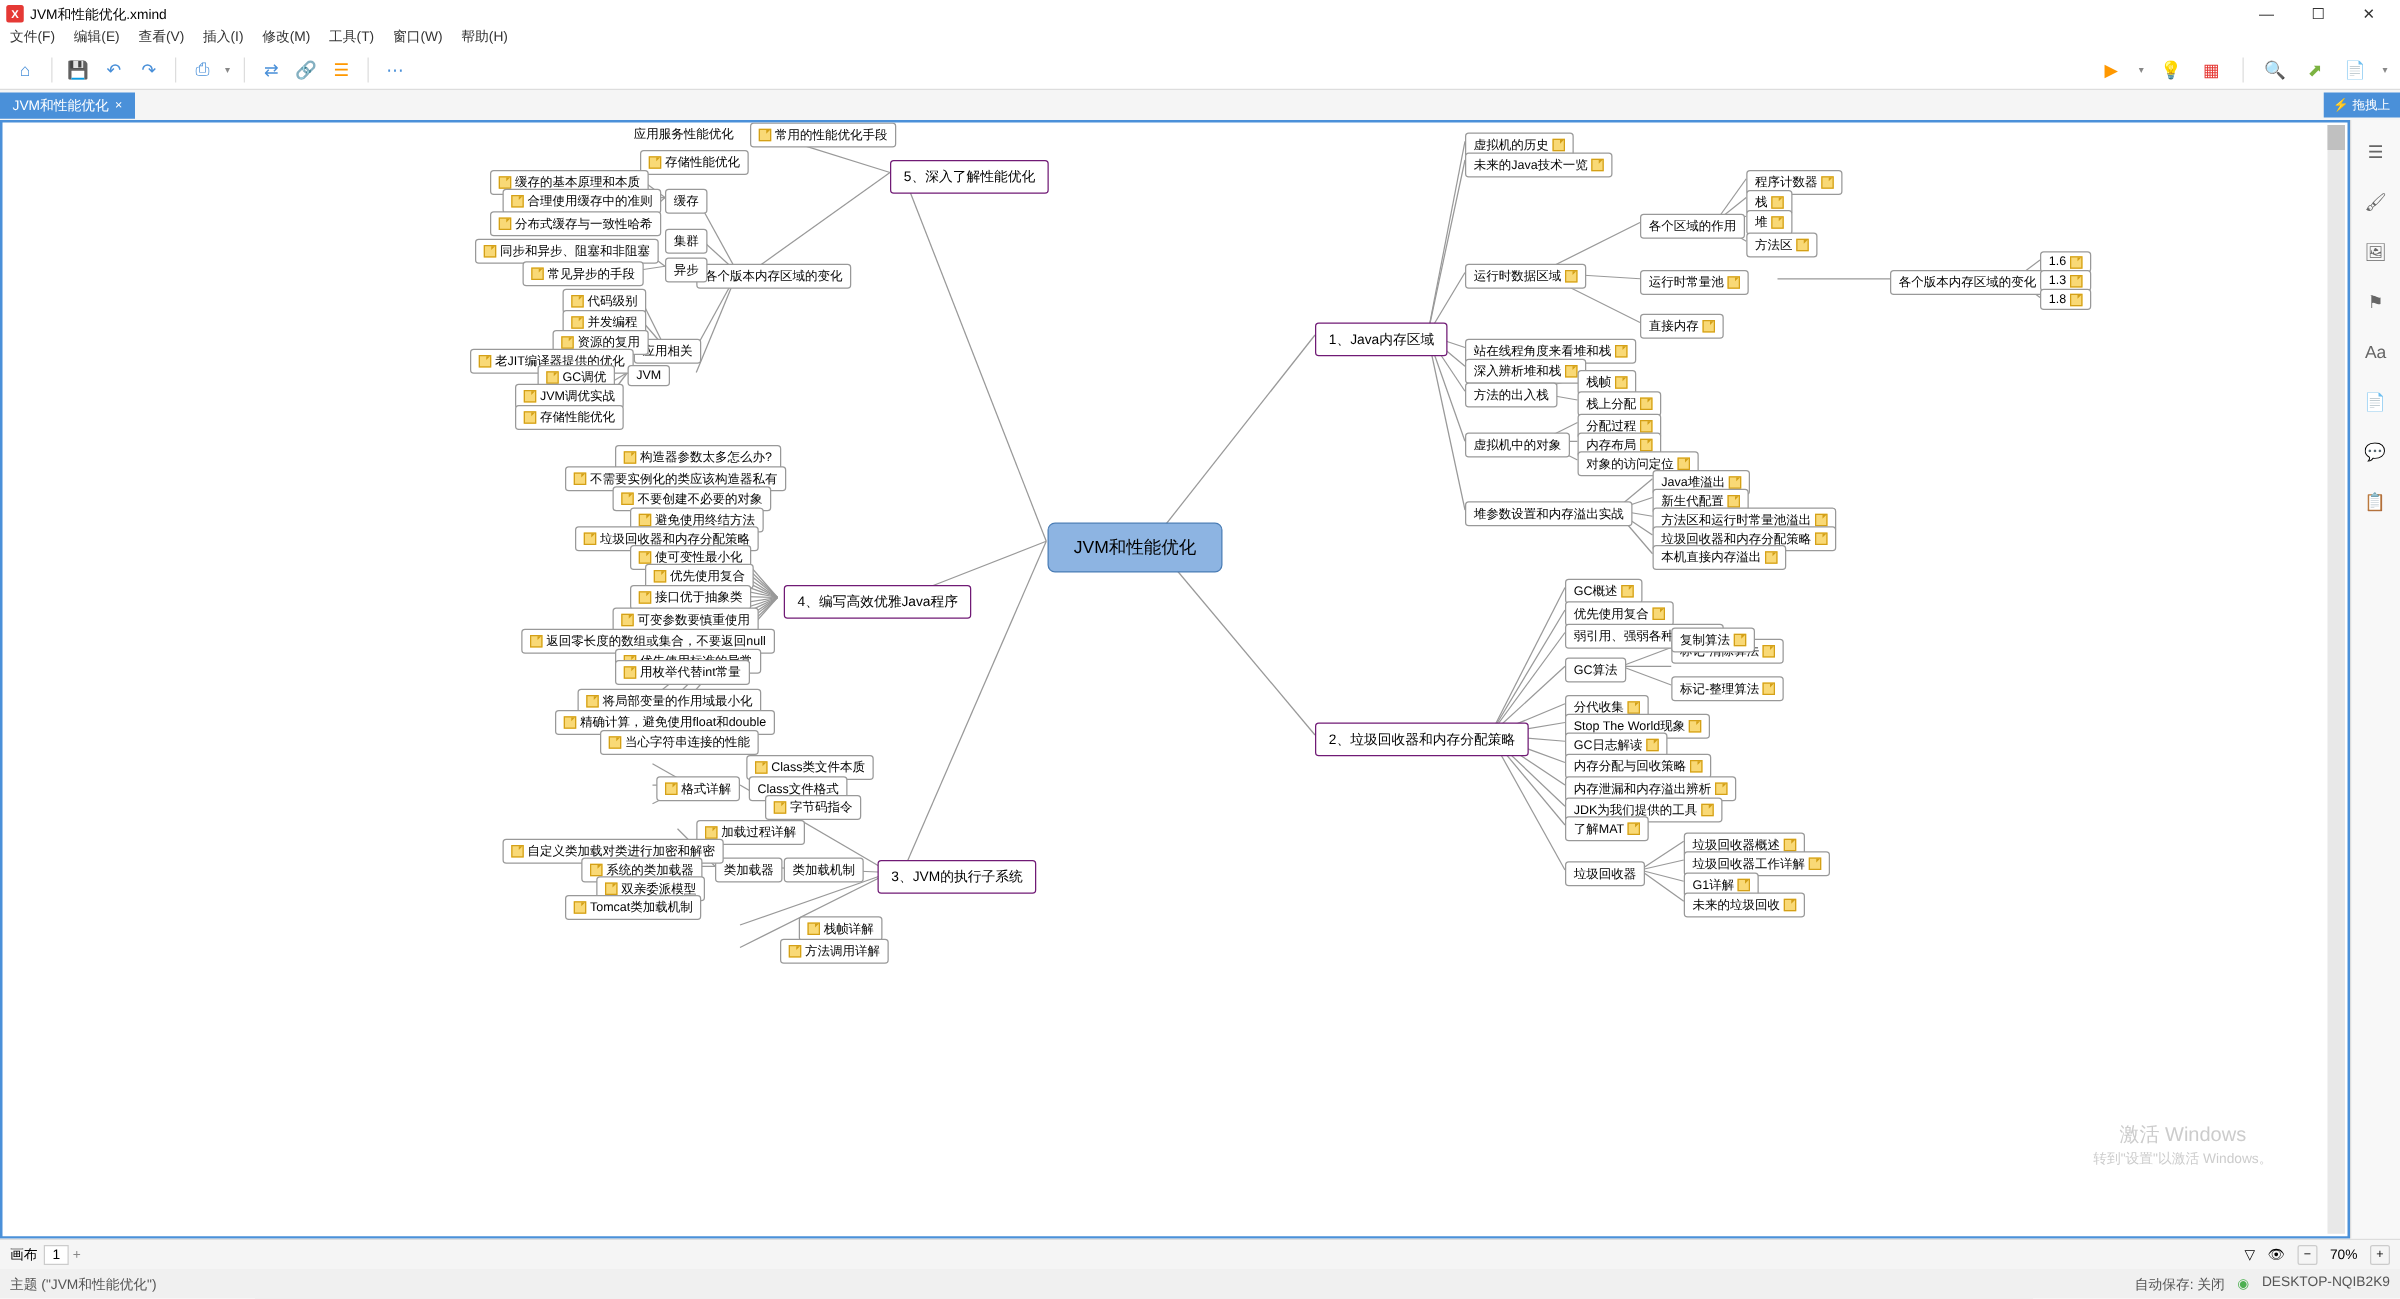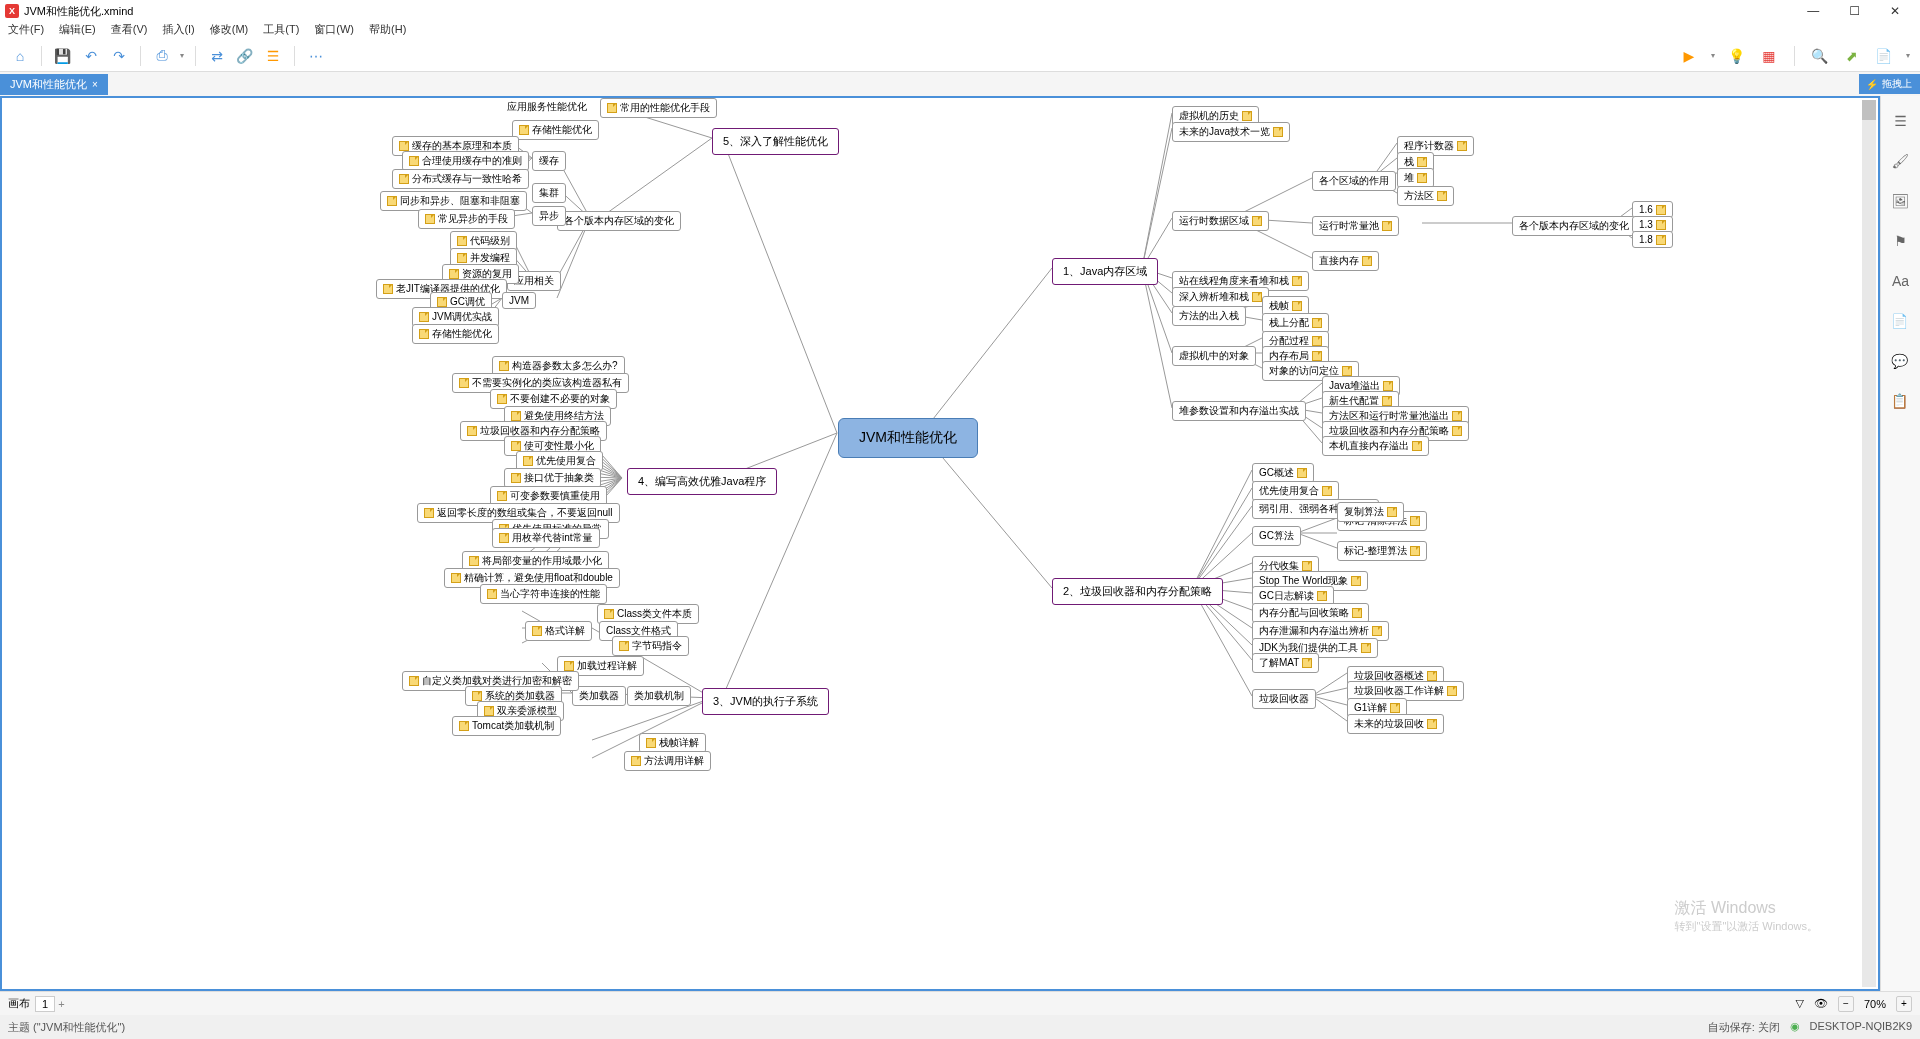--- a/index.html
+++ b/index.html
@@ -27,21 +27,21 @@
 .bottombar .zoom-btn{width:16px;height:16px;border:1px solid #ccc;display:inline-flex;align-items:center;justify-content:center;font-size:10px;cursor:pointer;border-radius:2px;}
 .statusbar{position:absolute;bottom:0;left:0;right:0;height:24px;background:#f0f0f0;display:flex;align-items:center;padding:0 8px;font-size:11px;color:#555;}
 .statusbar .right{margin-left:auto;display:flex;gap:10px;}
 .node{position:absolute;background:#fff;border:1px solid #999;border-radius:3px;padding:2px 6px;font-size:10px;white-space:nowrap;display:flex;align-items:center;gap:3px;}
 .node.central{background:#8db4e2;border:1px solid #4a7db5;font-size:14px;padding:10px 20px;font-weight:500;border-radius:6px;}
 .node.main{font-size:11px;padding:5px 10px;border:1px solid #701a75;}
 .note-icon{width:10px;height:10px;background:#f9d976;border:1px solid #d4a017;display:inline-block;position:relative;}
 .note-icon::after{content:'';position:absolute;top:0;right:0;border-left:3px solid #d4a017;border-bottom:3px solid transparent;}
 svg.lines{position:absolute;top:0;left:0;width:100%;height:100%;pointer-events:none;}
 svg.lines line{stroke:#999;stroke-width:1;}
-.watermark{position:absolute;right:60px;bottom:55px;color:#ccc;font-size:16px;text-align:left;}
+.watermark{position:absolute;right:60px;bottom:55px;color:#ccc;font-size:16px;text-align:center;}
 .watermark .sub{font-size:11px;}
 .scrollhint{position:absolute;right:2px;top:2px;bottom:2px;width:14px;background:#e8e8e8;}
 .scrollthumb{position:absolute;right:2px;top:2px;width:14px;height:20px;background:#c0c0c0;}
 </style>
 </head>
 <body>
 
 <div class="titlebar">
   <span class="app-icon">X</span>
   <span>JVM和性能优化.xmind</span>

